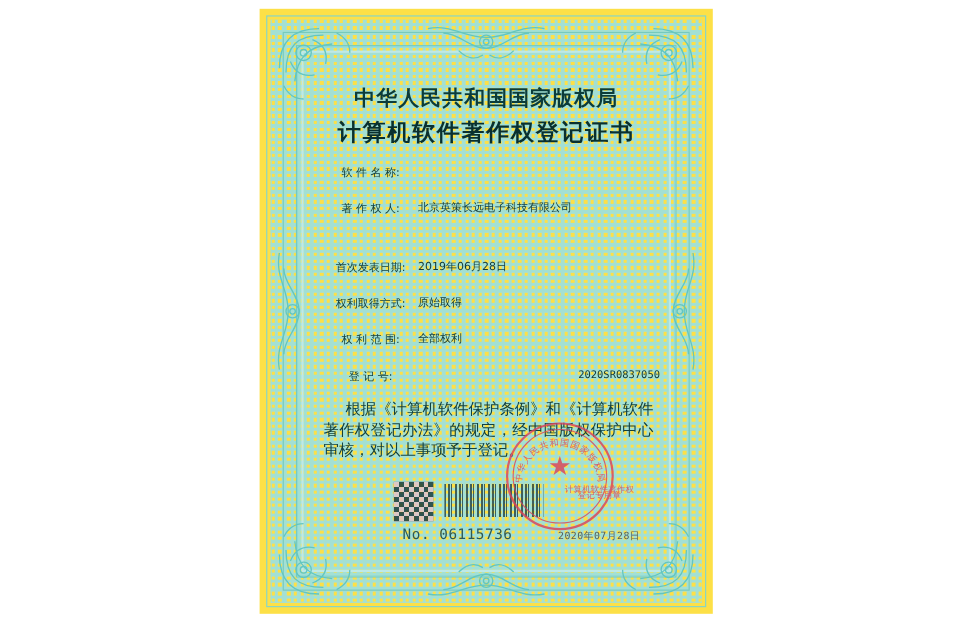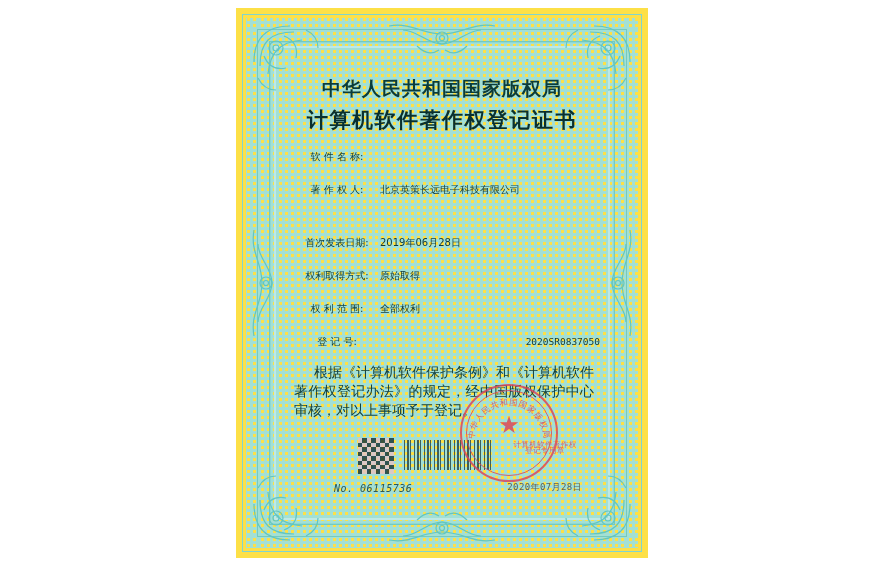--- a/index.html
+++ b/index.html
@@ -170,26 +170,25 @@
     left: 120px; bottom: 38px;
     width: 90px; height: 30px;
     background-image: repeating-linear-gradient(90deg,
       #23403f 0 1px, transparent 1px 3px,
       #23403f 3px 5px, transparent 5px 6px,
       #23403f 6px 7px, transparent 7px 10px);
     opacity: .8;
   }
   .serial {
     position: absolute;
-    left: 50px; bottom: 14px;
+    left: 82px; bottom: 14px;
     font-family: "DejaVu Sans Mono", monospace;
-    font-size: 10px;
+    font-size: 13px;
     color: #2c5957;
     letter-spacing: .5px;
-    font-style: italic;
   }
   .sign-date {
     position: absolute;
     right: 18px; bottom: 14px;
     font-family: "DejaVu Sans Mono", monospace;
     font-size: 9px;
     color: #56605f;
     letter-spacing: .4px;
   }
   

